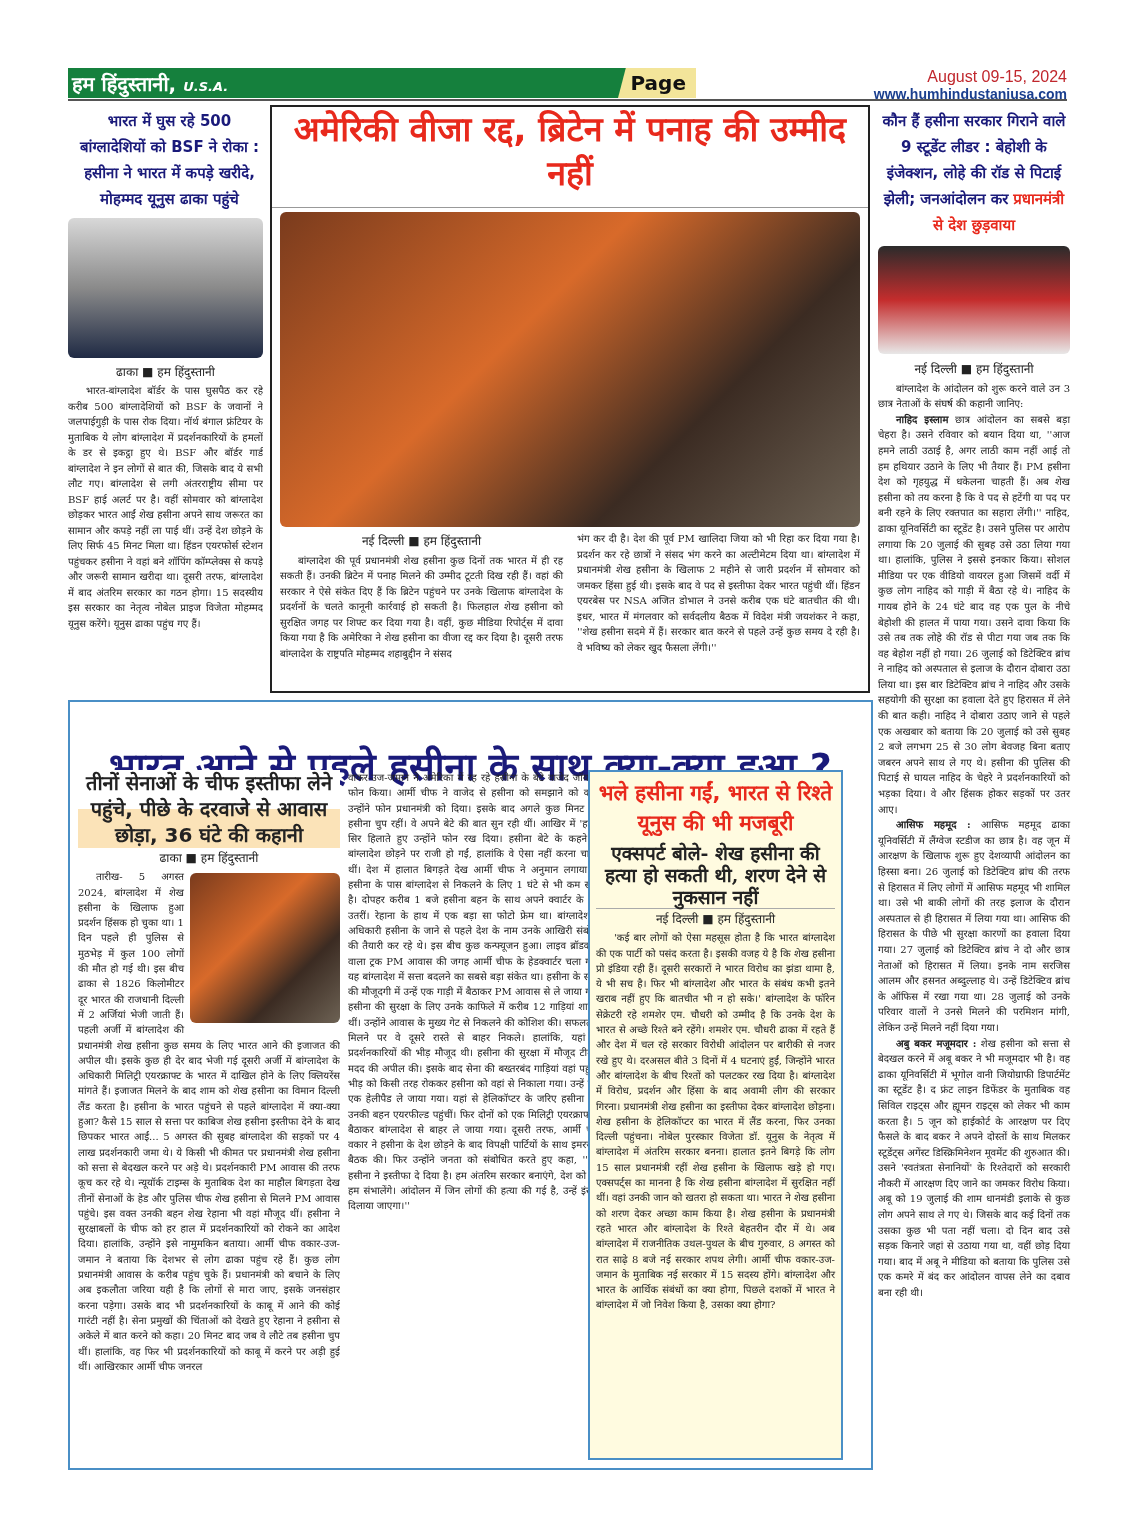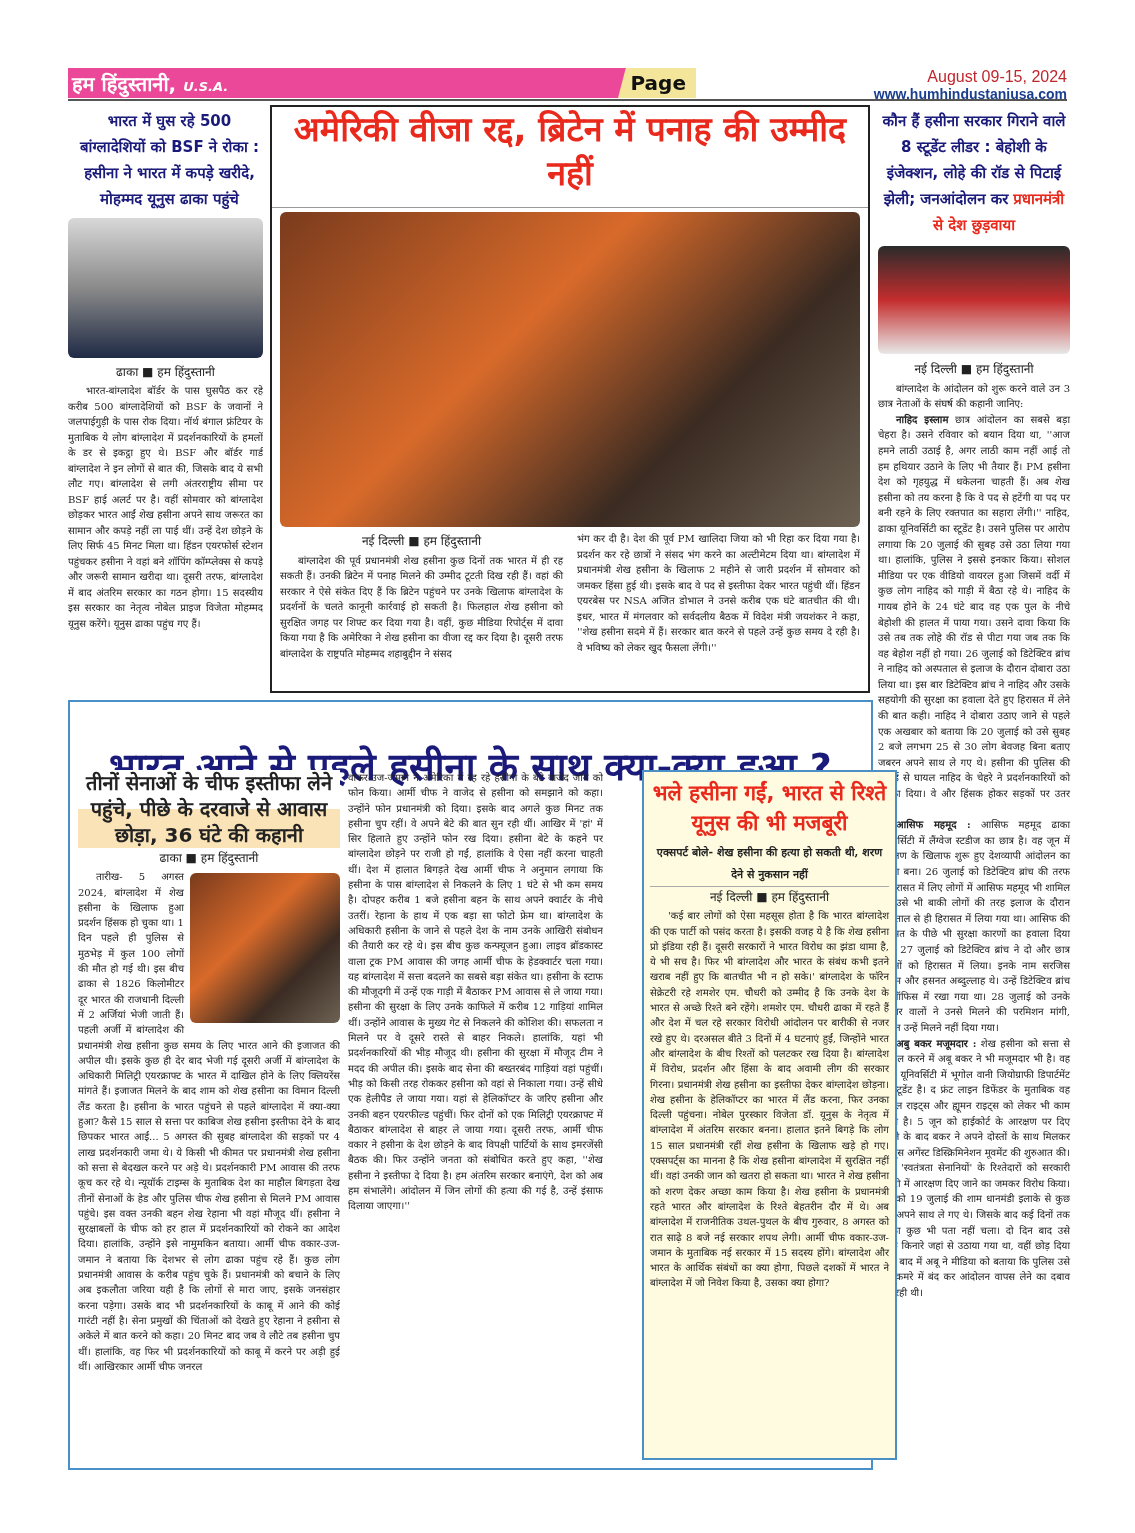--- a/index.html
+++ b/index.html
@@ -1,17 +1,17 @@
 <!DOCTYPE html>
 <html><head>
 <meta charset="utf-8">
 <style>
   * { box-sizing: border-box; margin: 0; padding: 0; }
   body { width: 1135px; height: 1533px; background: #fff; font-family: "DejaVu Serif", serif; color: #222; position: relative; overflow: hidden; }
-  .masthead { position: absolute; left: 68px; top: 68px; width: 628px; height: 30px; background: #ec4899; }
+  .masthead { position: absolute; left: 68px; top: 68px; width: 628px; height: 30px; background: #15803d; }
   .masthead .brand { position: absolute; left: 4px; top: 2px; color: #fff; font-family: "DejaVu Sans", sans-serif; font-weight: bold; font-size: 20px; }
   .masthead .brand small { font-size: 13px; font-style: italic; }
   .page-tag { position: absolute; left: 550px; top: 0; width: 78px; height: 30px; background: #f3e59a; clip-path: polygon(10% 0,100% 0,100% 100%,0 100%); font-family: "DejaVu Sans", sans-serif; font-weight: bold; font-size: 20px; color: #111; text-align: right; padding-right: 10px; line-height: 30px; }
   .date { position: absolute; right: 68px; top: 68px; text-align: right; font-family: "Liberation Sans", sans-serif; }
   .date .d { color: #c0272d; font-weight: normal; font-size: 16px; }
   .date .url { color: #1a3f8f; font-size: 14px; font-weight: bold; }
   .rule { position: absolute; left: 68px; right: 68px; top: 99px; height: 2px; background: #555; }
 
   .col { position: absolute; font-size: 10.5px; line-height: 16px; text-align: justify; }
   .hl-blue { color: #1a1a7a; font-family: "DejaVu Sans", sans-serif; font-weight: bold; }
@@ -61,21 +61,21 @@
       <p class="t">बांग्लादेश की पूर्व प्रधानमंत्री शेख हसीना कुछ दिनों तक भारत में ही रह सकती हैं। उनकी ब्रिटेन में पनाह मिलने की उम्मीद टूटती दिख रही हैं। वहां की सरकार ने ऐसे संकेत दिए हैं कि ब्रिटेन पहुंचने पर उनके खिलाफ बांग्लादेश के प्रदर्शनों के चलते कानूनी कार्रवाई हो सकती है। फिलहाल शेख हसीना को सुरक्षित जगह पर शिफ्ट कर दिया गया है। वहीं, कुछ मीडिया रिपोर्ट्स में दावा किया गया है कि अमेरिका ने शेख हसीना का वीजा रद्द कर दिया है। दूसरी तरफ बांग्लादेश के राष्ट्रपति मोहम्मद शहाबुद्दीन ने संसद</p>
     </div>
     <div class="col" style="position:static; width:285px; font-size:10px; line-height:15.5px;">
       <p>भंग कर दी है। देश की पूर्व PM खालिदा जिया को भी रिहा कर दिया गया है। प्रदर्शन कर रहे छात्रों ने संसद भंग करने का अल्टीमेटम दिया था। बांग्लादेश में प्रधानमंत्री शेख हसीना के खिलाफ 2 महीने से जारी प्रदर्शन में सोमवार को जमकर हिंसा हुई थी। इसके बाद वे पद से इस्तीफा देकर भारत पहुंची थीं। हिंडन एयरबेस पर NSA अजित डोभाल ने उनसे करीब एक घंटे बातचीत की थी। इधर, भारत में मंगलवार को सर्वदलीय बैठक में विदेश मंत्री जयशंकर ने कहा, ''शेख हसीना सदमे में हैं। सरकार बात करने से पहले उन्हें कुछ समय दे रही है। वे भविष्य को लेकर खुद फैसला लेंगी।''</p>
     </div>
   </div>
 </div>
 
 <div class="col" style="left:878px; top:108px; width:192px; font-size:10px; line-height:15.6px;">
   <div style="font-size:15px; line-height:26px; text-align:center;">
-    <span class="hl-blue">कौन हैं हसीना सरकार गिराने वाले 8 स्टूडेंट लीडर : बेहोशी के इंजेक्शन, लोहे की रॉड से पिटाई झेली; जनआंदोलन कर</span>
+    <span class="hl-blue">कौन हैं हसीना सरकार गिराने वाले 9 स्टूडेंट लीडर : बेहोशी के इंजेक्शन, लोहे की रॉड से पिटाई झेली; जनआंदोलन कर</span>
     <span class="hl-red">प्रधानमंत्री से देश छुड़वाया</span>
   </div>
   <div class="photo-dark" style="height:108px; margin:8px 0;" title="3 छात्र नेता"></div>
   <div class="dateline">नई दिल्ली ■ हम हिंदुस्तानी</div>
   <p class="t">बांग्लादेश के आंदोलन को शुरू करने वाले उन 3 छात्र नेताओं के संघर्ष की कहानी जानिए:</p>
   <p class="t"><b>नाहिद इस्लाम</b> <span>छात्र आंदोलन का सबसे बड़ा चेहरा है। उसने रविवार को बयान दिया था, ''आज हमने लाठी उठाई है, अगर लाठी काम नहीं आई तो हम हथियार उठाने के लिए भी तैयार हैं। PM हसीना देश को गृहयुद्ध में धकेलना चाहती हैं। अब शेख हसीना को तय करना है कि वे पद से हटेंगी या पद पर बनी रहने के लिए रक्तपात का सहारा लेंगी।'' नाहिद, ढाका यूनिवर्सिटी का स्टूडेंट है। उसने पुलिस पर आरोप लगाया कि 20 जुलाई की सुबह उसे उठा लिया गया था। हालांकि, पुलिस ने इससे इनकार किया। सोशल मीडिया पर एक वीडियो वायरल हुआ जिसमें वर्दी में कुछ लोग नाहिद को गाड़ी में बैठा रहे थे। नाहिद के गायब होने के 24 घंटे बाद वह एक पुल के नीचे बेहोशी की हालत में पाया गया। उसने दावा किया कि उसे तब तक लोहे की रॉड से पीटा गया जब तक कि वह बेहोश नहीं हो गया। 26 जुलाई को डिटेक्टिव ब्रांच ने नाहिद को अस्पताल से इलाज के दौरान दोबारा उठा लिया था। इस बार डिटेक्टिव ब्रांच ने नाहिद और उसके सहयोगी की सुरक्षा का हवाला देते हुए हिरासत में लेने की बात कही। नाहिद ने दोबारा उठाए जाने से पहले एक अखबार को बताया कि 20 जुलाई को उसे सुबह 2 बजे लगभग 25 से 30 लोग बेवजह बिना बताए जबरन अपने साथ ले गए थे। हसीना की पुलिस की पिटाई से घायल नाहिद के चेहरे ने प्रदर्शनकारियों को भड़का दिया। वे और हिंसक होकर सड़कों पर उतर आए।</span></p>
   <p class="t"><b>आसिफ महमूद :</b> <span>आसिफ महमूद ढाका यूनिवर्सिटी में लैंग्वेज स्टडीज का छात्र है। वह जून में आरक्षण के खिलाफ शुरू हुए देशव्यापी आंदोलन का हिस्सा बना। 26 जुलाई को डिटेक्टिव ब्रांच की तरफ से हिरासत में लिए लोगों में आसिफ महमूद भी शामिल था। उसे भी बाकी लोगों की तरह इलाज के दौरान अस्पताल से ही हिरासत में लिया गया था। आसिफ की हिरासत के पीछे भी सुरक्षा कारणों का हवाला दिया गया। 27 जुलाई को डिटेक्टिव ब्रांच ने दो और छात्र नेताओं को हिरासत में लिया। इनके नाम सरजिस आलम और हसनत अब्दुल्लाह थे। उन्हें डिटेक्टिव ब्रांच के ऑफिस में रखा गया था। 28 जुलाई को उनके परिवार वालों ने उनसे मिलने की परमिशन मांगी, लेकिन उन्हें मिलने नहीं दिया गया।</span></p>
   <p class="t"><b>अबु बकर मजूमदार :</b> <span>शेख हसीना को सत्ता से बेदखल करने में अबू बकर ने भी मजूमदार भी है। वह ढाका यूनिवर्सिटी में भूगोल वानी जियोग्राफी डिपार्टमेंट का स्टूडेंट है। द फ्रंट लाइन डिफेंडर के मुताबिक वह सिविल राइट्स और ह्यूमन राइट्स को लेकर भी काम करता है। 5 जून को हाईकोर्ट के आरक्षण पर दिए फैसले के बाद बकर ने अपने दोस्तों के साथ मिलकर स्टूडेंट्स अगेंस्ट डिस्क्रिमिनेशन मूवमेंट की शुरुआत की। उसने 'स्वतंत्रता सेनानियों' के रिश्तेदारों को सरकारी नौकरी में आरक्षण दिए जाने का जमकर विरोध किया। अबू को 19 जुलाई की शाम धानमंडी इलाके से कुछ लोग अपने साथ ले गए थे। जिसके बाद कई दिनों तक उसका कुछ भी पता नहीं चला। दो दिन बाद उसे सड़क किनारे जहां से उठाया गया था, वहीं छोड़ दिया गया। बाद में अबू ने मीडिया को बताया कि पुलिस उसे एक कमरे में बंद कर आंदोलन वापस लेने का दबाव बना रही थी।</span></p>
 </div>
 
@@ -86,19 +86,19 @@
     <div class="sub-head" style="background:linear-gradient(180deg,#fff 50%,#fbe3b8 50%); font-weight:bold; font-family:'DejaVu Sans',sans-serif;">तीनों सेनाओं के चीफ इस्तीफा लेने पहुंचे, पीछे के दरवाजे से आवास छोड़ा, 36 घंटे की कहानी</div>
     <div class="dateline">ढाका ■ हम हिंदुस्तानी</div>
     <div class="photo" style="float:right; width:150px; height:150px; margin:4px 0 4px 6px;" title="प्रदर्शनकारी"></div>
     <p class="t">तारीख- 5 अगस्त 2024, बांग्लादेश में शेख हसीना के खिलाफ हुआ प्रदर्शन हिंसक हो चुका था। 1 दिन पहले ही पुलिस से मुठभेड़ में कुल 100 लोगों की मौत हो गई थी। इस बीच ढाका से 1826 किलोमीटर दूर भारत की राजधानी दिल्ली में 2 अर्जियां भेजी जाती हैं। पहली अर्जी में बांग्लादेश की प्रधानमंत्री शेख हसीना कुछ समय के लिए भारत आने की इजाजत की अपील थी। इसके कुछ ही देर बाद भेजी गई दूसरी अर्जी में बांग्लादेश के अधिकारी मिलिट्री एयरक्राफ्ट के भारत में दाखिल होने के लिए क्लियरेंस मांगते हैं। इजाजत मिलने के बाद शाम को शेख हसीना का विमान दिल्ली लैंड करता है। हसीना के भारत पहुंचने से पहले बांग्लादेश में क्या-क्या हुआ? कैसे 15 साल से सत्ता पर काबिज शेख हसीना इस्तीफा देने के बाद छिपकर भारत आईं... 5 अगस्त की सुबह बांग्लादेश की सड़कों पर 4 लाख प्रदर्शनकारी जमा थे। ये किसी भी कीमत पर प्रधानमंत्री शेख हसीना को सत्ता से बेदखल करने पर अड़े थे। प्रदर्शनकारी PM आवास की तरफ कूच कर रहे थे। न्यूयॉर्क टाइम्स के मुताबिक देश का माहौल बिगड़ता देख तीनों सेनाओं के हेड और पुलिस चीफ शेख हसीना से मिलने PM आवास पहुंचे। इस वक्त उनकी बहन शेख रेहाना भी वहां मौजूद थीं। हसीना ने सुरक्षाबलों के चीफ को हर हाल में प्रदर्शनकारियों को रोकने का आदेश दिया। हालांकि, उन्होंने इसे नामुमकिन बताया। आर्मी चीफ वकार-उज-जमान ने बताया कि देशभर से लोग ढाका पहुंच रहे हैं। कुछ लोग प्रधानमंत्री आवास के करीब पहुंच चुके हैं। प्रधानमंत्री को बचाने के लिए अब इकलौता जरिया यही है कि लोगों से मारा जाए, इसके जनसंहार करना पड़ेगा। उसके बाद भी प्रदर्शनकारियों के काबू में आने की कोई गारंटी नहीं है। सेना प्रमुखों की चिंताओं को देखते हुए रेहाना ने हसीना से अकेले में बात करने को कहा। 20 मिनट बाद जब वे लौटे तब हसीना चुप थीं। हालांकि, वह फिर भी प्रदर्शनकारियों को काबू में करने पर अड़ी हुई थीं। आखिरकार आर्मी चीफ जनरल</p>
   </div>
 
   <div class="col" style="left:278px; top:68px; width:255px; font-size:10px; line-height:15.3px; height:690px; overflow:hidden;">
     <p>वाकर-उज-जमान ने अमेरिका में रह रहे हसीना के बेटे वाजेद जॉय को फोन किया। आर्मी चीफ ने वाजेद से हसीना को समझाने को कहा। उन्होंने फोन प्रधानमंत्री को दिया। इसके बाद अगले कुछ मिनट तक हसीना चुप रहीं। वे अपने बेटे की बात सुन रही थीं। आखिर में 'हां' में सिर हिलाते हुए उन्होंने फोन रख दिया। हसीना बेटे के कहने पर बांग्लादेश छोड़ने पर राजी हो गईं, हालांकि वे ऐसा नहीं करना चाहती थीं। देश में हालात बिगड़ते देख आर्मी चीफ ने अनुमान लगाया कि हसीना के पास बांग्लादेश से निकलने के लिए 1 घंटे से भी कम समय है। दोपहर करीब 1 बजे हसीना बहन के साथ अपने क्वार्टर के नीचे उतरीं। रेहाना के हाथ में एक बड़ा सा फोटो फ्रेम था। बांग्लादेश के अधिकारी हसीना के जाने से पहले देश के नाम उनके आखिरी संबोधन की तैयारी कर रहे थे। इस बीच कुछ कन्फ्यूजन हुआ। लाइव ब्रॉडकास्ट वाला ट्रक PM आवास की जगह आर्मी चीफ के हेडक्वार्टर चला गया। यह बांग्लादेश में सत्ता बदलने का सबसे बड़ा संकेत था। हसीना के स्टाफ की मौजूदगी में उन्हें एक गाड़ी में बैठाकर PM आवास से ले जाया गया। हसीना की सुरक्षा के लिए उनके काफिले में करीब 12 गाड़ियां शामिल थीं। उन्होंने आवास के मुख्य गेट से निकलने की कोशिश की। सफलता न मिलने पर वे दूसरे रास्ते से बाहर निकले। हालांकि, यहां भी प्रदर्शनकारियों की भीड़ मौजूद थी। हसीना की सुरक्षा में मौजूद टीम ने मदद की अपील की। इसके बाद सेना की बख्तरबंद गाड़ियां वहां पहुंचीं। भीड़ को किसी तरह रोककर हसीना को वहां से निकाला गया। उन्हें सीधे एक हेलीपैड ले जाया गया। यहां से हेलिकॉप्टर के जरिए हसीना और उनकी बहन एयरफील्ड पहुंचीं। फिर दोनों को एक मिलिट्री एयरक्राफ्ट में बैठाकर बांग्लादेश से बाहर ले जाया गया। दूसरी तरफ, आर्मी चीफ वकार ने हसीना के देश छोड़ने के बाद विपक्षी पार्टियों के साथ इमरजेंसी बैठक की। फिर उन्होंने जनता को संबोधित करते हुए कहा, ''शेख हसीना ने इस्तीफा दे दिया है। हम अंतरिम सरकार बनाएंगे, देश को अब हम संभालेंगे। आंदोलन में जिन लोगों की हत्या की गई है, उन्हें इंसाफ दिलाया जाएगा।''</p>
   </div>
 
-  <div class="col boxed" style="left:572px; top:68px; width:255px; height:690px; overflow:hidden; padding:6px; font-size:10px; line-height:15.3px;">
+  <div class="col boxed" style="left:518px; top:68px; width:255px; height:690px; overflow:hidden; padding:6px; font-size:10px; line-height:15.3px;">
     <div class="sub-head hl-red" style="font-size:21px; line-height:30px;">भले हसीना गईं, भारत से रिश्ते यूनुस की भी मजबूरी</div>
-    <div class="sub-head" style="font-size:11px; line-height:22px; font-weight:bold; border-bottom:1px solid #aaa; margin-top:4px;">एक्सपर्ट बोले- शेख हसीना की हत्या हो सकती थी, शरण देने से नुकसान नहीं</div>
+    <div class="sub-head" style="font-size:19px; line-height:22px; font-weight:bold; border-bottom:1px solid #aaa; margin-top:4px;">एक्सपर्ट बोले- शेख हसीना की हत्या हो सकती थी, शरण देने से नुकसान नहीं</div>
     <div class="dateline">नई दिल्ली ■ हम हिंदुस्तानी</div>
     <p class="t">'कई बार लोगों को ऐसा महसूस होता है कि भारत बांग्लादेश की एक पार्टी को पसंद करता है। इसकी वजह ये है कि शेख हसीना प्रो इंडिया रही हैं। दूसरी सरकारों ने भारत विरोध का झंडा थामा है, ये भी सच है। फिर भी बांग्लादेश और भारत के संबंध कभी इतने खराब नहीं हुए कि बातचीत भी न हो सके।' बांग्लादेश के फॉरेन सेक्रेटरी रहे शमशेर एम. चौधरी को उम्मीद है कि उनके देश के भारत से अच्छे रिश्ते बने रहेंगे। शमशेर एम. चौधरी ढाका में रहते हैं और देश में चल रहे सरकार विरोधी आंदोलन पर बारीकी से नजर रखे हुए थे। दरअसल बीते 3 दिनों में 4 घटनाएं हुईं, जिन्होंने भारत और बांग्लादेश के बीच रिश्तों को पलटकर रख दिया है। बांग्लादेश में विरोध, प्रदर्शन और हिंसा के बाद अवामी लीग की सरकार गिरना। प्रधानमंत्री शेख हसीना का इस्तीफा देकर बांग्लादेश छोड़ना। शेख हसीना के हेलिकॉप्टर का भारत में लैंड करना, फिर उनका दिल्ली पहुंचना। नोबेल पुरस्कार विजेता डॉ. यूनुस के नेतृत्व में बांग्लादेश में अंतरिम सरकार बनना। हालात इतने बिगड़े कि लोग 15 साल प्रधानमंत्री रहीं शेख हसीना के खिलाफ खड़े हो गए। एक्सपर्ट्स का मानना है कि शेख हसीना बांग्लादेश में सुरक्षित नहीं थीं। वहां उनकी जान को खतरा हो सकता था। भारत ने शेख हसीना को शरण देकर अच्छा काम किया है। शेख हसीना के प्रधानमंत्री रहते भारत और बांग्लादेश के रिश्ते बेहतरीन दौर में थे। अब बांग्लादेश में राजनीतिक उथल-पुथल के बीच गुरुवार, 8 अगस्त को रात साढ़े 8 बजे नई सरकार शपथ लेगी। आर्मी चीफ वकार-उज-जमान के मुताबिक नई सरकार में 15 सदस्य होंगे। बांग्लादेश और भारत के आर्थिक संबंधों का क्या होगा, पिछले दशकों में भारत ने बांग्लादेश में जो निवेश किया है, उसका क्या होगा?</p>
   </div>
 </div>
 
 </body></html>

